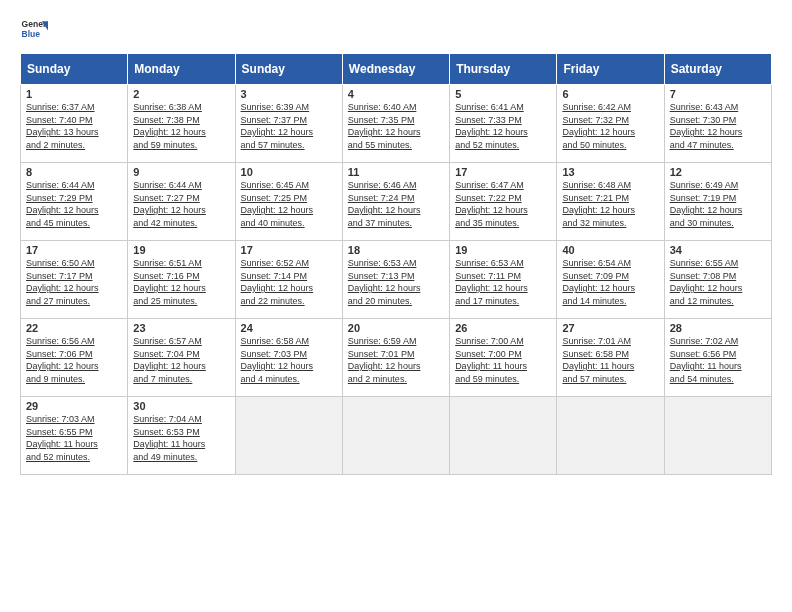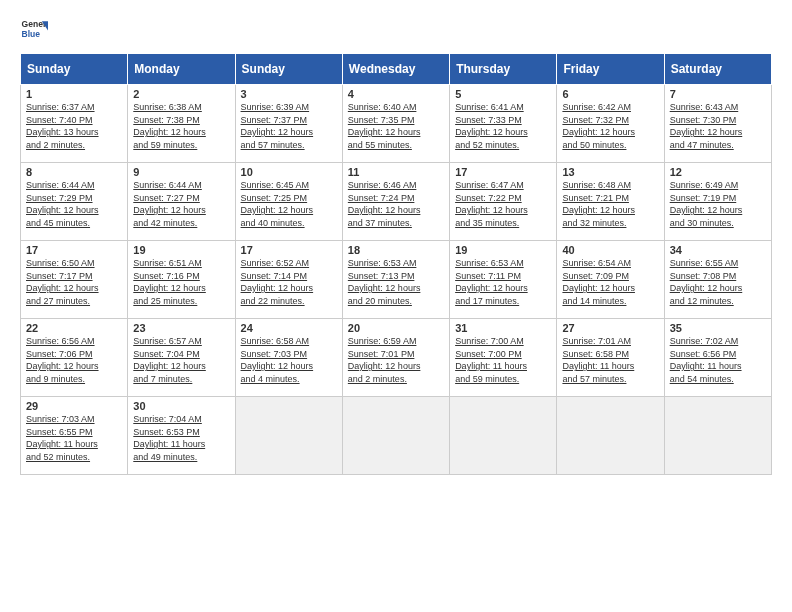--- a/index.html
+++ b/index.html
@@ -163,25 +163,25 @@
         </tr>
         <tr>
           <td><span class="day-num">22</span>
         <span class="day-info">Sunrise: 6:56 AM<br>Sunset: 7:06 PM<br>Daylight: 12 hours<br>and 9 minutes.</span></td>
           <td><span class="day-num">23</span>
         <span class="day-info">Sunrise: 6:57 AM<br>Sunset: 7:04 PM<br>Daylight: 12 hours<br>and 7 minutes.</span></td>
           <td><span class="day-num">24</span>
         <span class="day-info">Sunrise: 6:58 AM<br>Sunset: 7:03 PM<br>Daylight: 12 hours<br>and 4 minutes.</span></td>
           <td><span class="day-num">20</span>
         <span class="day-info">Sunrise: 6:59 AM<br>Sunset: 7:01 PM<br>Daylight: 12 hours<br>and 2 minutes.</span></td>
-          <td><span class="day-num">31</span>
+          <td><span class="day-num">26</span>
         <span class="day-info">Sunrise: 7:00 AM<br>Sunset: 7:00 PM<br>Daylight: 11 hours<br>and 59 minutes.</span></td>
           <td><span class="day-num">27</span>
         <span class="day-info">Sunrise: 7:01 AM<br>Sunset: 6:58 PM<br>Daylight: 11 hours<br>and 57 minutes.</span></td>
-          <td><span class="day-num">35</span>
+          <td><span class="day-num">28</span>
         <span class="day-info">Sunrise: 7:02 AM<br>Sunset: 6:56 PM<br>Daylight: 11 hours<br>and 54 minutes.</span></td>
         </tr>
         <tr>
           <td><span class="day-num">29</span>
         <span class="day-info">Sunrise: 7:03 AM<br>Sunset: 6:55 PM<br>Daylight: 11 hours<br>and 52 minutes.</span></td>
           <td><span class="day-num">30</span>
         <span class="day-info">Sunrise: 7:04 AM<br>Sunset: 6:53 PM<br>Daylight: 11 hours<br>and 49 minutes.</span></td>
           <td class="empty"></td>
           <td class="empty"></td>
           <td class="empty"></td>

